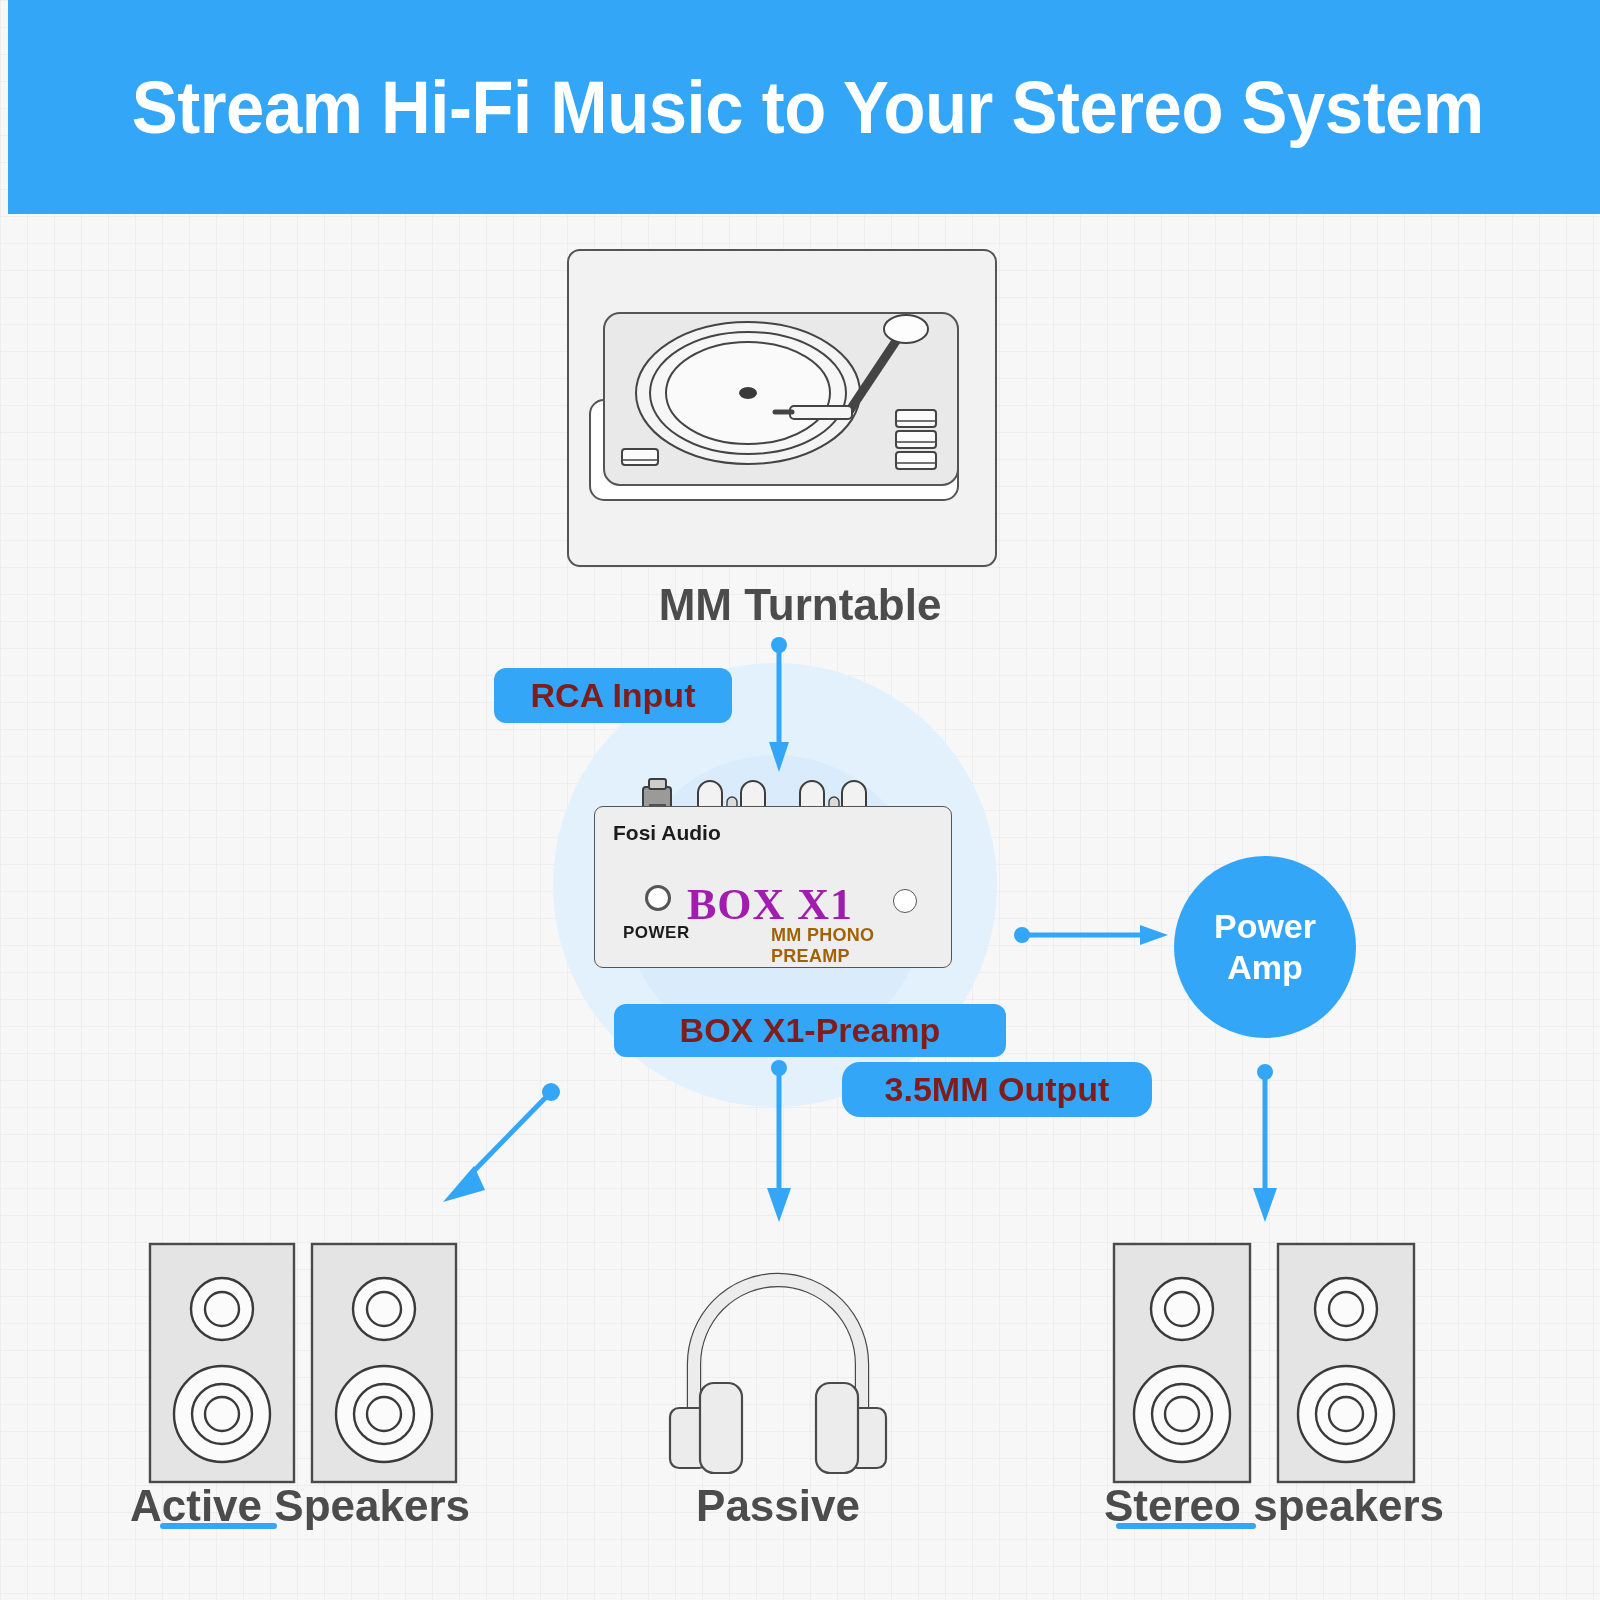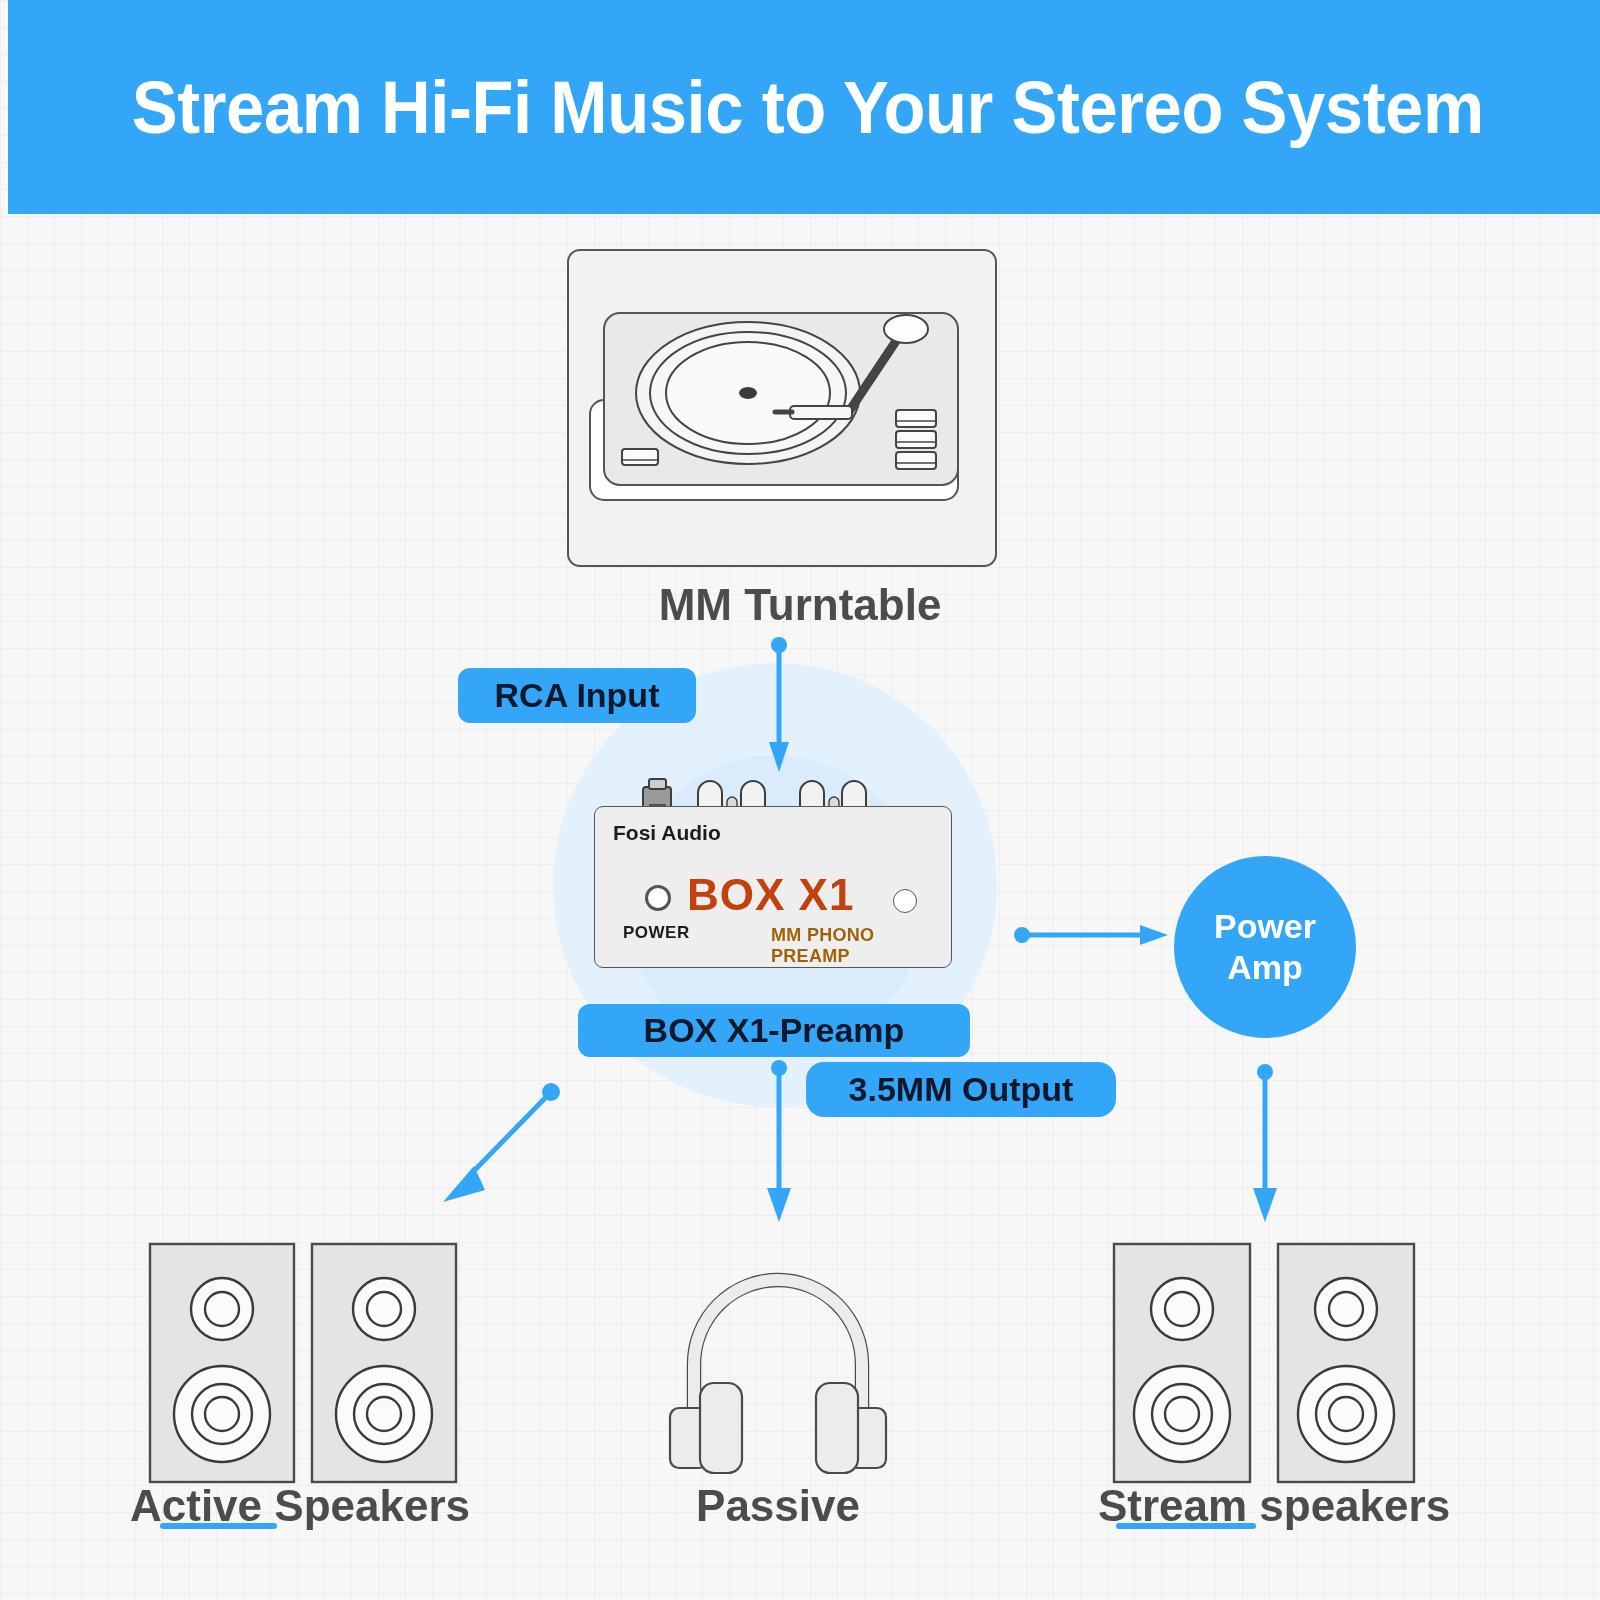--- a/index.html
+++ b/index.html
@@ -36,26 +36,27 @@
     font-family:"Liberation Sans", sans-serif;
   }
   
   #stage{position:absolute;left:0;top:0;width:1600px;height:1600px;z-index:2;}
   .svglayer{position:absolute;left:0;top:0;width:1600px;height:1600px;}
 
   
   .badge{
     position:absolute;
     background:#33a6f8;
-    color:#0f172a;
+    color:#7f1d1d;
     border-radius:12px;
     font-weight:bold;
     display:flex;align-items:center;justify-content:center;
     z-index:8;
     white-space:nowrap;
+    margin-left:36px;
   }
   #badge-rca{left:458px;top:668px;width:238px;height:55px;font-size:34px;}
   #badge-preamp{left:578px;top:1004px;width:392px;height:53px;font-size:34px;}
   #badge-35mm{left:806px;top:1062px;width:310px;height:55px;font-size:34px;border-radius:18px;}
 
   
   #power-amp{
     position:absolute;left:1174px;top:856px;width:182px;height:182px;
     border-radius:50%;background:#33a6f8;color:#fff;
     display:flex;flex-direction:column;align-items:center;justify-content:center;
@@ -84,21 +85,21 @@
 
   
   #preamp-body{
     position:absolute;left:594px;top:806px;width:356px;height:160px;
     background:#eeeeee;border:1.6px solid #555;border-radius:9px;z-index:7;
   }
   #preamp-brand{
     position:absolute;left:18px;top:14px;color:#1c1c1c;font-size:21px;font-weight:bold;
   }
   #preamp-model{
-    position:absolute;left:92px;top:63px;color:#c2410c;font-size:44px;font-weight:bold;letter-spacing:1px;
+    position:absolute;left:92px;top:72px;color:#a21caf;font-size:44px;font-weight:bold;letter-spacing:1px;font-family:Liberation Serif, serif;
   }
   #preamp-sub{
     position:absolute;left:176px;top:118px;color:#a16207;font-size:18px;font-weight:bold;letter-spacing:0.3px;
   }
   #preamp-power-label{
     position:absolute;left:28px;top:116px;color:#1c1c1c;font-size:17px;font-weight:bold;letter-spacing:0.5px;
   }
   .jack{
     position:absolute;border:1.6px solid #555;border-radius:50%;
   }
@@ -250,18 +251,18 @@
   <div class="badge" id="badge-35mm">3.5MM Output</div>
 
   <div id="power-amp">
     <span>Power</span>
     <span>Amp</span>
   </div>
 
   <div class="caption" id="cap-turntable">MM Turntable</div>
   <div class="caption" id="cap-active">Active Speakers</div>
   <div class="caption" id="cap-headset">Passive</div>
-  <div class="caption" id="cap-passive">Stream speakers</div>
+  <div class="caption" id="cap-passive">Stereo speakers</div>
 
   <div class="ul" id="ul-active"></div>
   <div class="ul" id="ul-passive"></div>
 
 </div>
 
 </body></html>

